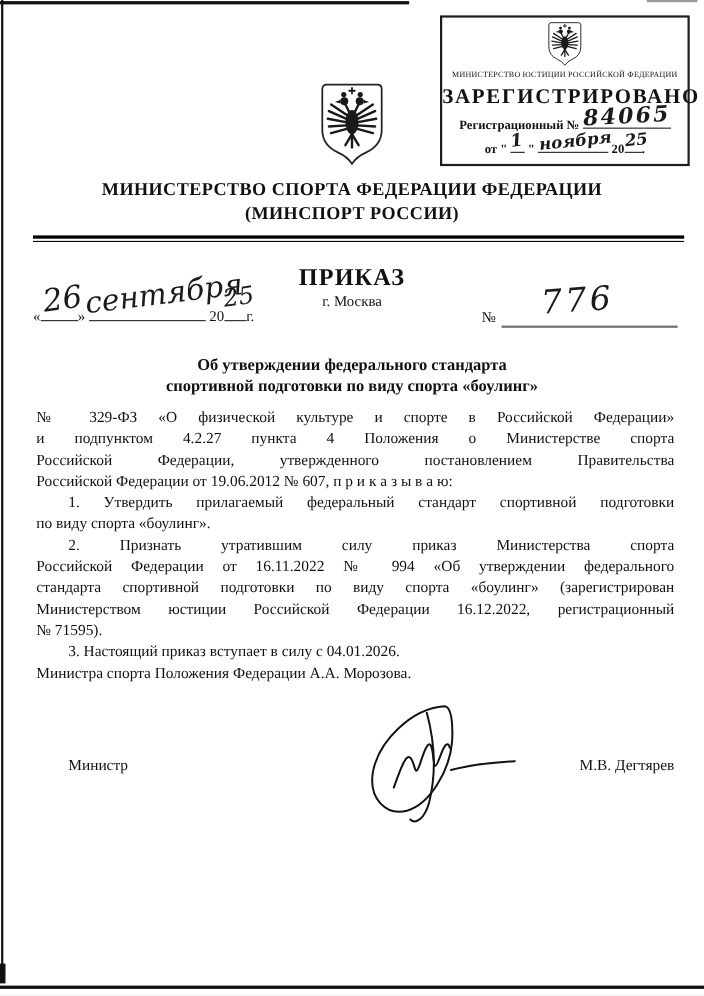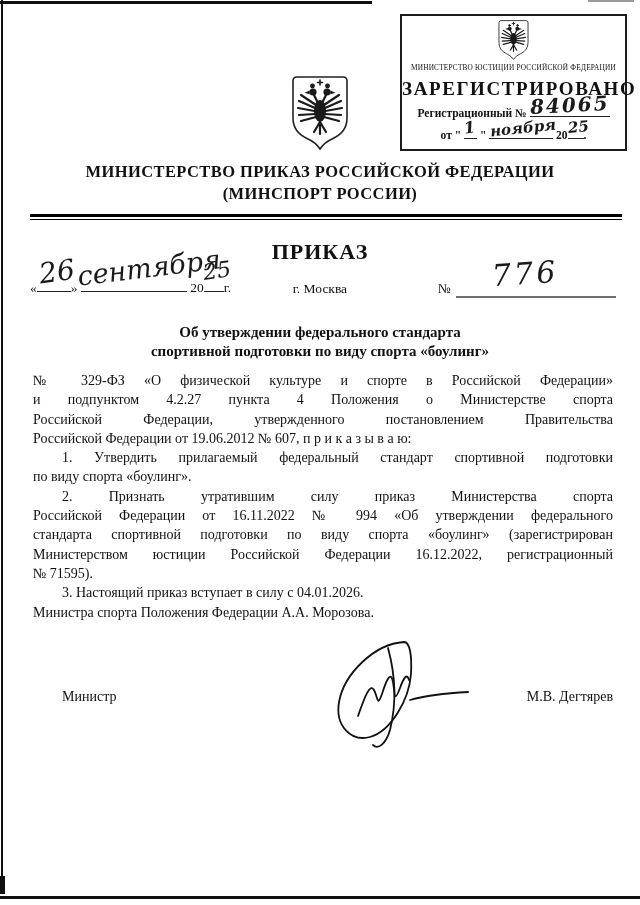--- a/index.html
+++ b/index.html
@@ -23,21 +23,21 @@
   .emblem{position:absolute;left:288px;top:74px;}
   .org{position:absolute;left:0;width:640px;text-align:center;font-weight:bold;}
   .org-name{top:162px;font-size:16.5px;letter-spacing:.4px;}
   .org-short{top:184px;font-size:16.5px;letter-spacing:.4px;}
   .rule-a{position:absolute;left:30px;top:214px;width:592px;height:3px;background:#000;}
   .rule-b{position:absolute;left:30px;top:219px;width:592px;height:1px;background:#000;}
   .doc-type{position:absolute;left:0;top:239px;width:640px;text-align:center;
             font-size:22px;font-weight:bold;letter-spacing:1px;}
   
   .date-row{position:absolute;left:30px;top:280px;font-size:13.5px;white-space:nowrap;}
-  .city{position:absolute;left:260px;top:281px;width:120px;text-align:center;font-size:13.5px;}
+  .city{position:absolute;left:260px;top:266px;width:120px;text-align:center;font-size:13.5px;}
   .num-label{position:absolute;left:438px;top:281px;font-size:13.5px;}
   .num-line{position:absolute;left:456px;top:296px;width:160px;height:2px;background:#6e6e6e;}
   
   .subject{position:absolute;left:0;top:323px;width:640px;text-align:center;
            font-weight:bold;font-size:15px;line-height:19px;}
   
   .body-text{position:absolute;left:33px;top:371px;width:580px;}
   .bline{font-size:14px;line-height:19.3px;height:19.3px;}
   .bline.just{text-align:justify;text-align-last:justify;}
   .bline.ind{padding-left:29px;}
@@ -111,21 +111,21 @@
       <path d="M42.4,16.6 L47.5,18.8 L42.4,20.2 Z" fill="#1a1a1a"></path>
       <g stroke="#1a1a1a" stroke-width="1.6" stroke-linecap="round">
         <path d="M32,6 L32,11"></path>
           <path d="M29.5,8.5 L34.5,8.5"></path>
         <circle cx="24.5" cy="12" r="1.6" fill="#1a1a1a"></circle>
         <circle cx="39.5" cy="12" r="1.6" fill="#1a1a1a"></circle>
       </g>
     </g>
   </svg>
 
-  <div class="org org-name">МИНИСТЕРСТВО ПРИКАЗ РОССИЙСКОЙ ФЕДЕРАЦИИ</div>
+  <div class="org org-name">МИНИСТЕРСТВО СПОРТА ФЕДЕРАЦИИ ФЕДЕРАЦИИ</div>
   <div class="org org-short">(МИНСПОРТ РОССИИ)</div>
   <div class="rule-a"></div>
   <div class="rule-b"></div>
 
   <div class="doc-type">ПРИКАЗ</div>
 
   <div class="date-row">
     <span>«</span><span class="u" style="width:34px;">
       <span class="hand hand-abs" style="left:2px;top:-25px;font-size:28px;transform:rotate(-8deg);">26</span>
     </span><span>»</span>

